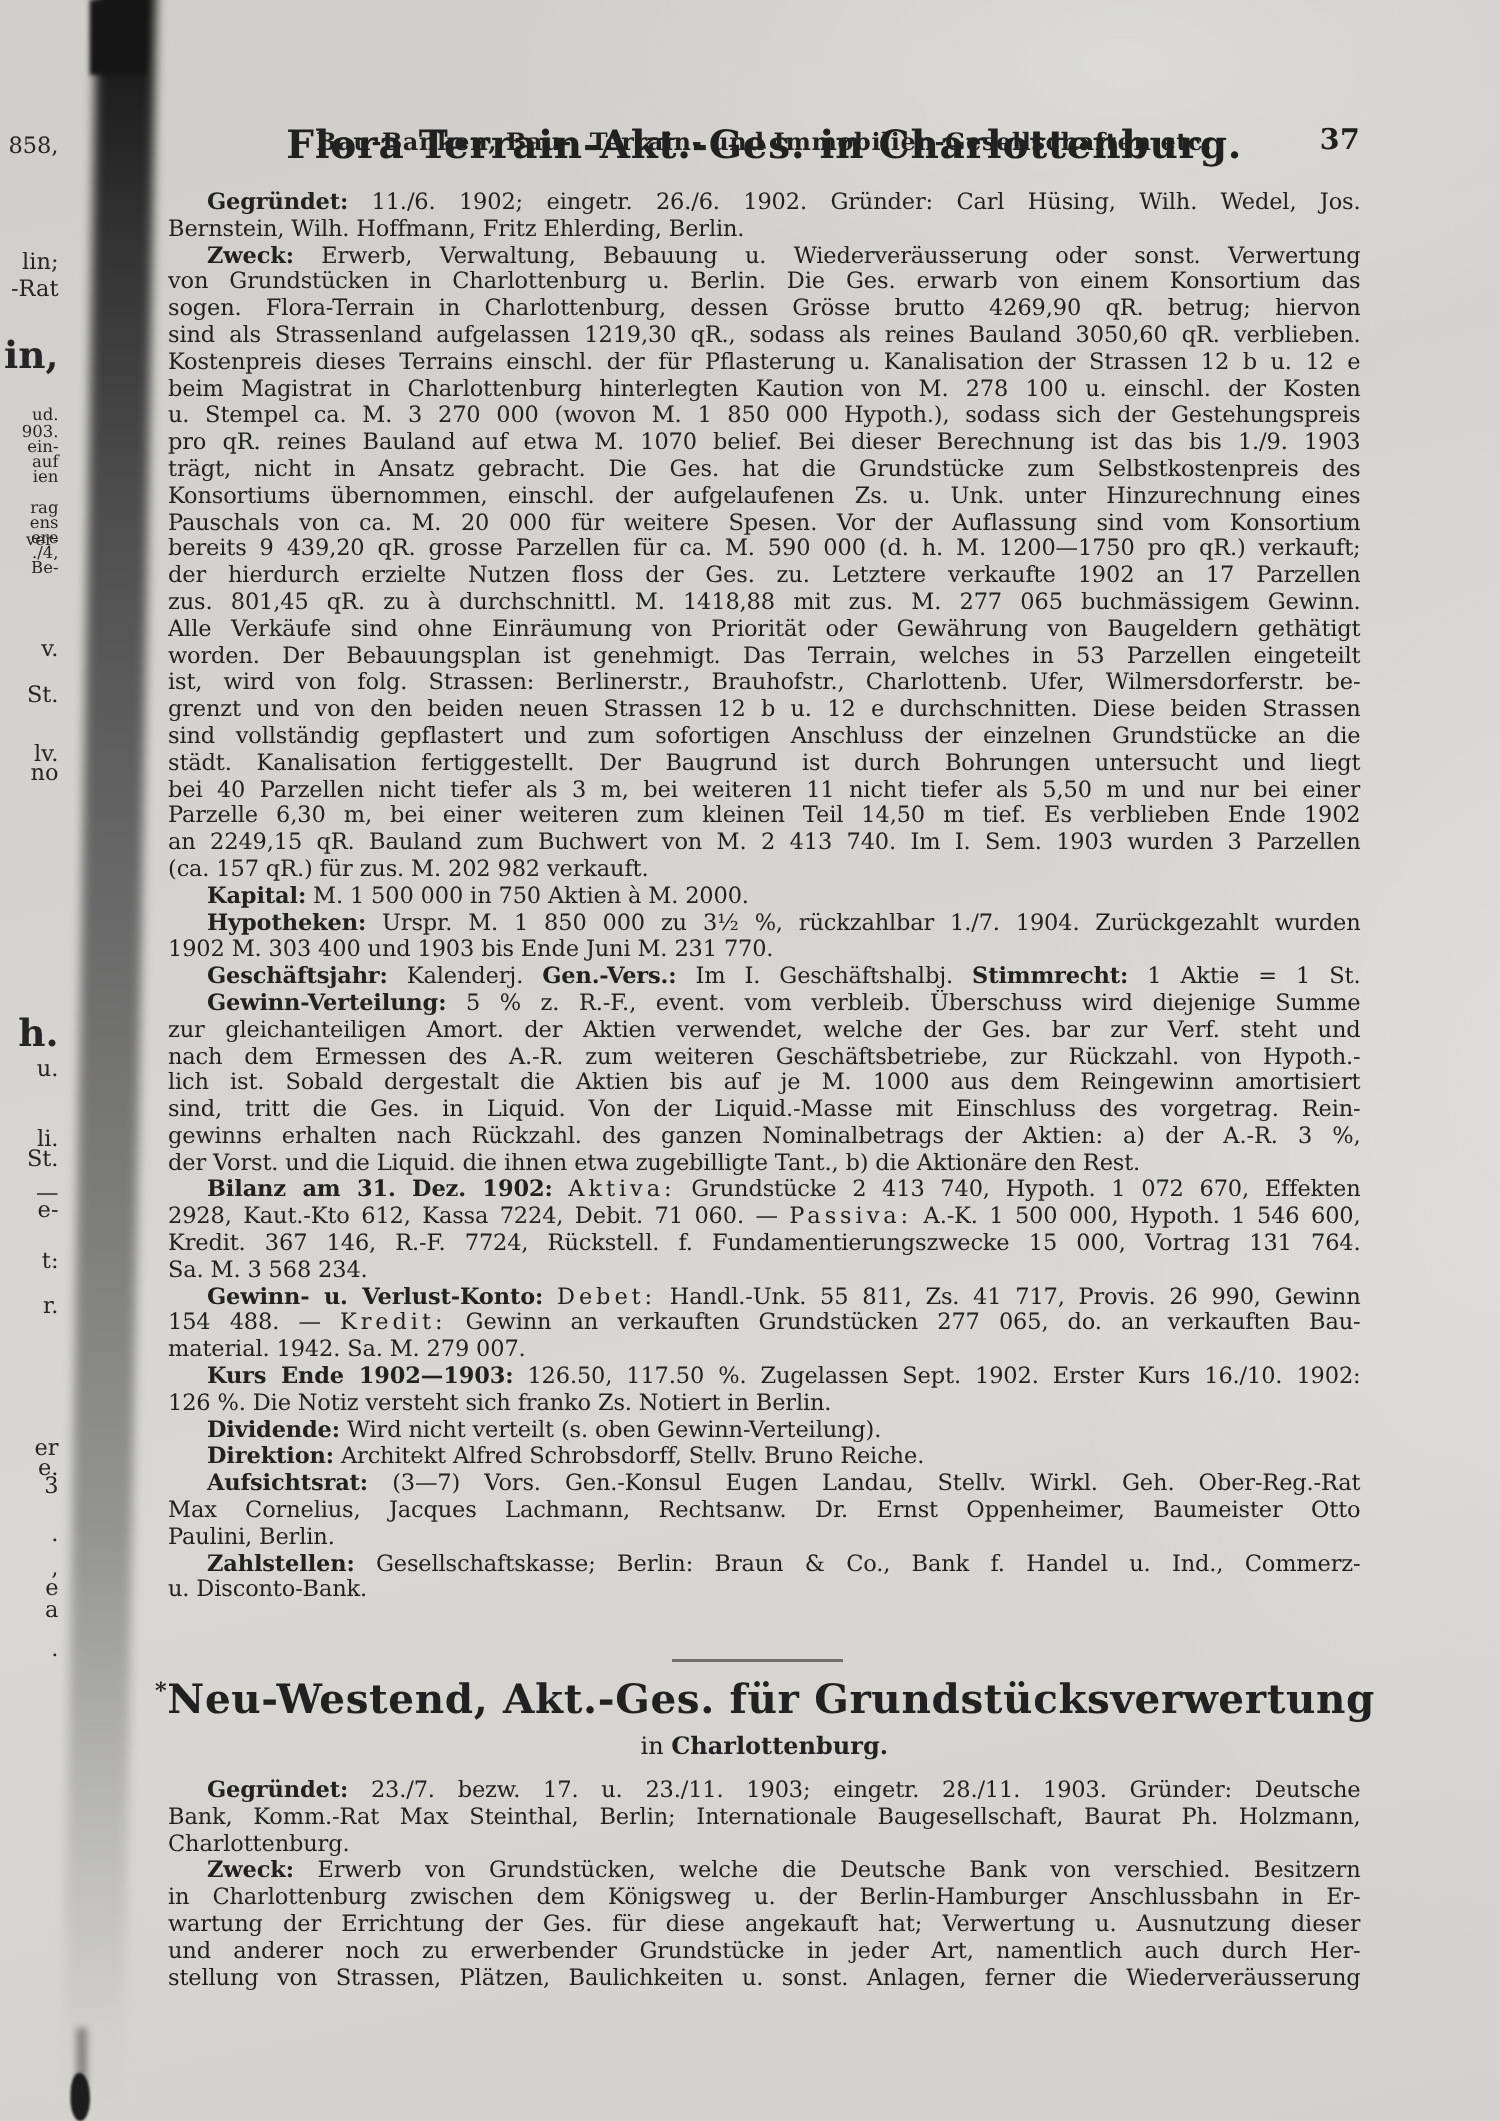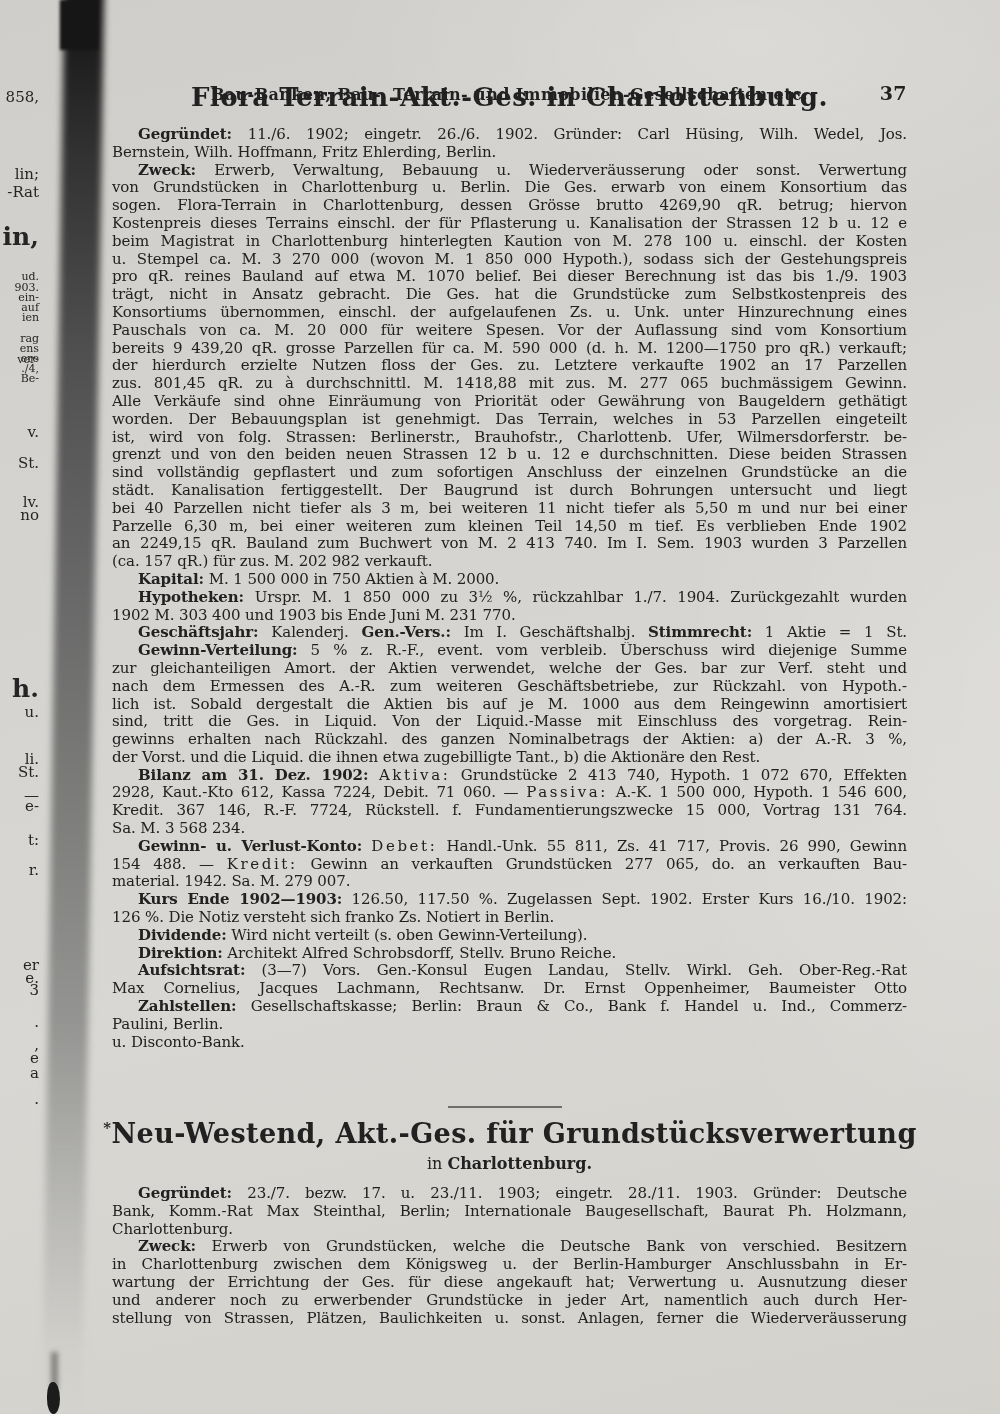--- a/index.html
+++ b/index.html
@@ -104,20 +104,21 @@
     <span class="page-num">37</span>
   </div>
 
   <h1 class="flora-title">Flora Terrain-Akt.-Ges. in Charlottenburg.</h1>
   <div class="body flora-body" id="flora-lines">
       <div class="line indent"><span class="b">Gegründet:</span><span> 11./6. 1902; eingetr. 26./6. 1902.  Gründer: Carl Hüsing, Wilh. Wedel, Jos.</span></div>
       <div class="line end"><span>Bernstein, Wilh. Hoffmann, Fritz Ehlerding, Berlin.</span></div>
       <div class="line indent"><span class="b">Zweck:</span><span> Erwerb, Verwaltung, Bebauung u. Wiederveräusserung oder sonst. Verwertung</span></div>
       <div class="line"><span>von Grundstücken in Charlottenburg u. Berlin.  Die Ges. erwarb von einem Konsortium das</span></div>
       <div class="line"><span>sogen. Flora-Terrain in Charlottenburg, dessen Grösse brutto 4269,90 qR. betrug; hiervon</span></div>
+      <div class="line"><span>sind als Strassenland aufgelassen 1219,30 qR., sodass als reines Bauland 3050,60 qR. verblieben.</span></div>
       <div class="line"><span>Kostenpreis dieses Terrains einschl. der für Pflasterung u. Kanalisation der Strassen 12 b u. 12 e</span></div>
       <div class="line"><span>beim Magistrat in Charlottenburg hinterlegten Kaution von M. 278 100 u. einschl. der Kosten</span></div>
       <div class="line"><span>u. Stempel ca. M. 3 270 000 (wovon M. 1 850 000 Hypoth.), sodass sich der Gestehungspreis</span></div>
       <div class="line"><span>pro qR. reines Bauland auf etwa M. 1070 belief.  Bei dieser Berechnung ist das bis 1./9. 1903</span></div>
       <div class="line"><span>trägt, nicht in Ansatz gebracht.  Die Ges. hat die Grundstücke zum Selbstkostenpreis des</span></div>
       <div class="line"><span>Konsortiums übernommen, einschl. der aufgelaufenen Zs. u. Unk. unter Hinzurechnung eines</span></div>
       <div class="line"><span>Pauschals von ca. M. 20 000 für weitere Spesen.  Vor der Auflassung sind vom Konsortium</span></div>
       <div class="line"><span>bereits 9 439,20 qR. grosse Parzellen für ca. M. 590 000 (d. h. M. 1200—1750 pro qR.) verkauft;</span></div>
       <div class="line"><span>der hierdurch erzielte Nutzen floss der Ges. zu.  Letztere verkaufte 1902 an 17 Parzellen</span></div>
       <div class="line"><span>zus. 801,45 qR. zu à durchschnittl. M. 1418,88 mit zus. M. 277 065 buchmässigem Gewinn.</span></div>
@@ -148,22 +149,22 @@
       <div class="line end"><span>Sa. M. 3 568 234.</span></div>
       <div class="line indent"><span class="b">Gewinn- u. Verlust-Konto:</span><span> </span><span class="sp">Debet:</span><span> Handl.-Unk. 55 811, Zs. 41 717, Provis. 26 990, Gewinn</span></div>
       <div class="line"><span>154 488. — </span><span class="sp">Kredit:</span><span> Gewinn an verkauften Grundstücken 277 065, do. an verkauften Bau-</span></div>
       <div class="line end"><span>material. 1942.  Sa. M. 279 007.</span></div>
       <div class="line indent"><span class="b">Kurs Ende 1902—1903:</span><span> 126.50, 117.50 %.  Zugelassen Sept. 1902.  Erster Kurs 16./10. 1902:</span></div>
       <div class="line end"><span>126 %.  Die Notiz versteht sich franko Zs.  Notiert in Berlin.</span></div>
       <div class="line indent end"><span class="b">Dividende:</span><span> Wird nicht verteilt (s. oben Gewinn-Verteilung).</span></div>
       <div class="line indent end"><span class="b">Direktion:</span><span> Architekt Alfred Schrobsdorff, Stellv. Bruno Reiche.</span></div>
       <div class="line indent"><span class="b">Aufsichtsrat:</span><span> (3—7) Vors. Gen.-Konsul Eugen Landau, Stellv. Wirkl. Geh. Ober-Reg.-Rat</span></div>
       <div class="line"><span>Max Cornelius, Jacques Lachmann, Rechtsanw. Dr. Ernst Oppenheimer, Baumeister Otto</span></div>
+      <div class="line end"><span>Paulini, Berlin.</span></div>
       <div class="line indent"><span class="b">Zahlstellen:</span><span> Gesellschaftskasse; Berlin: Braun &amp; Co., Bank f. Handel u. Ind., Commerz-</span></div>
-      <div class="line end"><span>Paulini, Berlin.</span></div>
       <div class="line end"><span>u. Disconto-Bank.</span></div>
     </div>
 
   <div class="divider"></div>
 
   <h2 class="nw-title"><span class="sup">*</span><span>Neu-Westend, Akt.-Ges. für Grundstücksverwertung</span></h2>
   <div class="nw-subtitle">
     <span>in</span>
     <span class="b">Charlottenburg.</span>
   </div>

